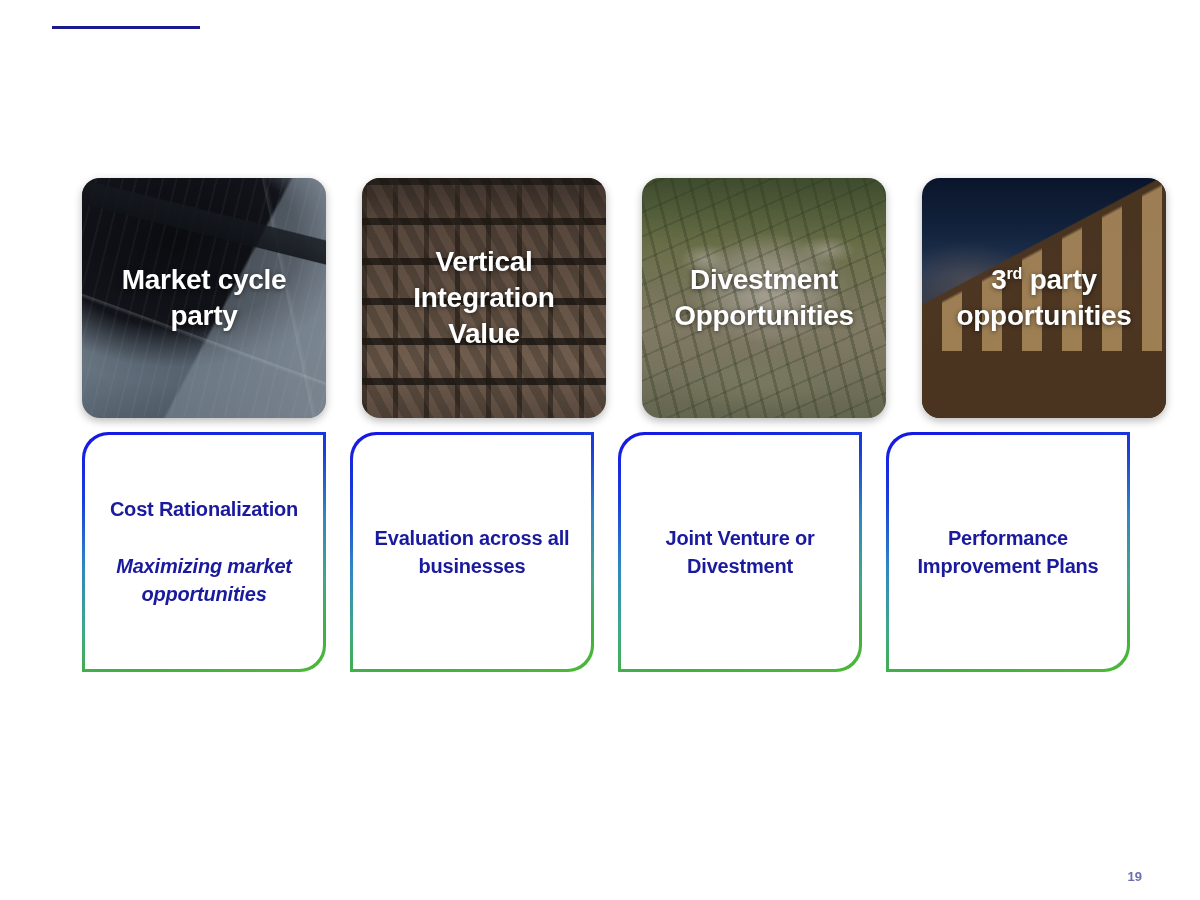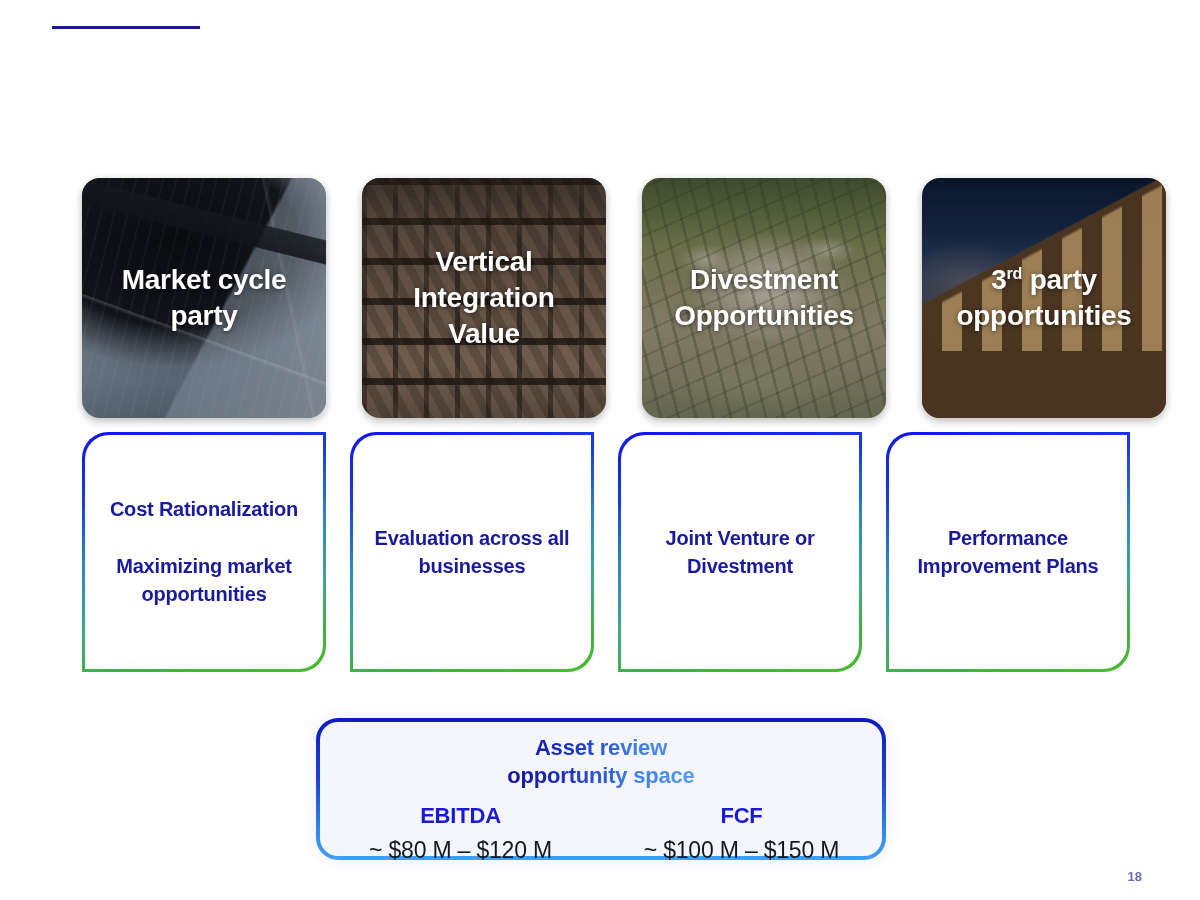--- a/index.html
+++ b/index.html
@@ -218,21 +218,21 @@
     padding: 0 16px;
   }
   .box-text {
     text-align: center;
     color: #1a1a9e;
     font-size: 20px;
     font-weight: 700;
     line-height: 1.42;
     letter-spacing: -0.2px;
   }
-  .box-text .para + .para { margin-top: 28px; }
+  .box-text .para + .para { margin-top: 28px; font-style: italic; }
 
   
   .summary-box {
     position: absolute;
     left: 316px;
     top: 718px;
     width: 570px;
     height: 142px;
     border-radius: 22px;
     padding: 4px;
@@ -374,34 +374,16 @@
     <div class="grad-box">
       <div class="grad-box-inner">
         <div class="box-text">
           <div class="para">Performance Improvement Plans</div>
         </div>
       </div>
     </div>
 
   </div>
 
-  <div class="summary-box">
-    <div class="summary-inner">
-      <div class="summary-heading">
-        <span>Asset review</span><br>
-        <span>opportunity space</span>
-      </div>
-      <div class="metrics">
-        <div class="metric">
-          <div class="metric-label">EBITDA</div>
-          <div class="metric-value">~ $80 M – $120 M</div>
-        </div>
-        <div class="metric">
-          <div class="metric-label">FCF</div>
-          <div class="metric-value">~ $100 M – $150 M</div>
-        </div>
-      </div>
-    </div>
-  </div>
-
-  <div class="page-number">18</div>
+
+  <div class="page-number">19</div>
 
 </div>
 
 </body></html>

